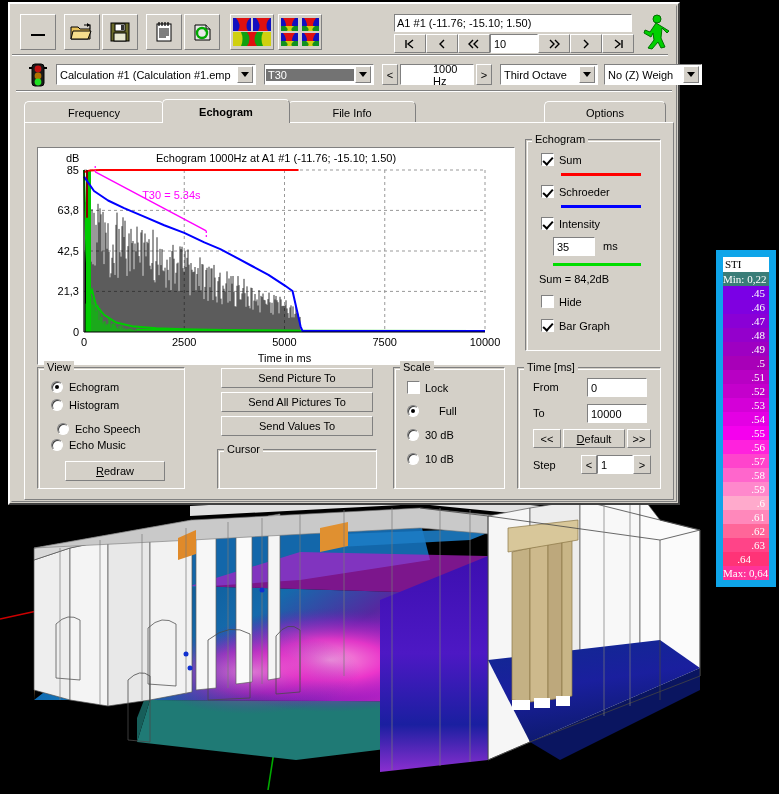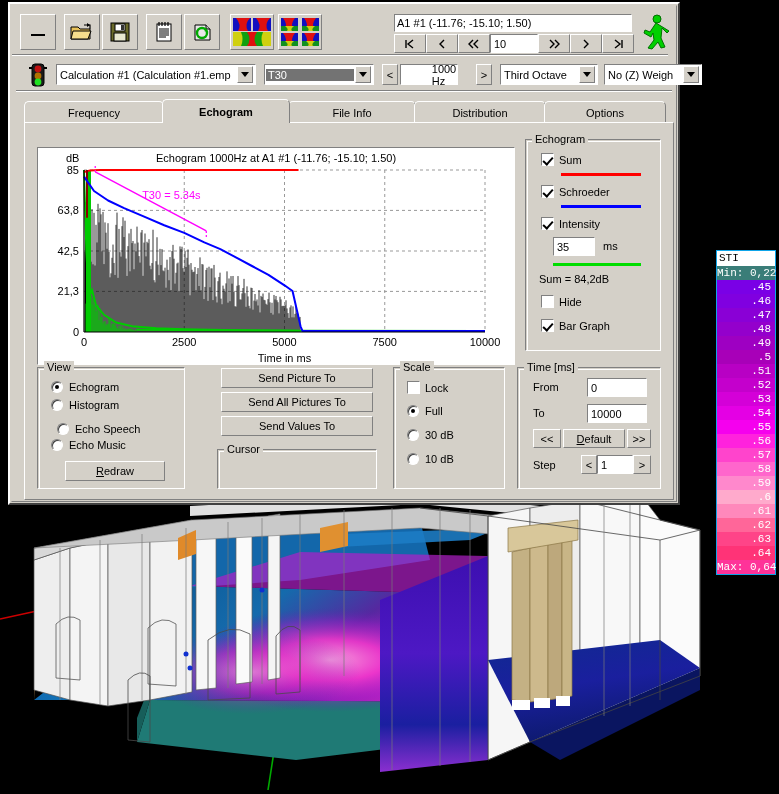--- a/index.html
+++ b/index.html
@@ -12,22 +12,22 @@
   }
   #root { position: relative; width: 779px; height: 794px; background: #000; }
 
   
   #viewport3d { position: absolute; left: 0; top: 0; width: 779px; height: 794px; background: #000; }
   #viewport3d svg { display: block; }
 
   
   #sti-legend {
     position: absolute; left: 716px; top: 250px; width: 60px;
-    border: 1px solid #0ea5e9; background: #14b8a6;
-    font-family: Liberation Mono, monospace; font-size: 11px;
+    border: 7px solid #0ea5e9; background: #14b8a6;
+    font-family: Liberation Serif, serif; font-size: 11px;
     z-index: 30;
   }
   #sti-legend .sti-title {
     background: #fff; color: #000; font-size: 11px; padding: 0 2px;
     height: 15px; line-height: 15px; text-align: left; font-weight: normal;
   }
   #sti-legend .sti-row {
     height: 14px; line-height: 14px; text-align: right;
     padding-right: 4px; color: #fff; font-size: 11px; white-space: nowrap;
   }
@@ -366,21 +366,21 @@
         <div class="sti-row" style="background: rgb(228, 0, 228);">.54</div>
         <div class="sti-row" style="background: rgb(245, 0, 238);">.55</div>
         <div class="sti-row" style="background: rgb(255, 34, 221);">.56</div>
         <div class="sti-row" style="background: rgb(255, 68, 204);">.57</div>
         <div class="sti-row" style="background: rgb(255, 102, 204);">.58</div>
         <div class="sti-row" style="background: rgb(255, 136, 204);">.59</div>
         <div class="sti-row" style="background: rgb(255, 170, 204);">.6</div>
         <div class="sti-row" style="background: rgb(255, 136, 187);">.61</div>
         <div class="sti-row" style="background: rgb(255, 102, 153);">.62</div>
         <div class="sti-row" style="background: rgb(255, 68, 136);">.63</div>
-        <div class="sti-row" style="background: rgb(255, 51, 119);">.64</div>
+        <div class="sti-row" style="background: rgb(255, 51, 119); text-align: center;">.64</div>
       </div>
     <div class="sti-row sti-max">Max:  0,64</div>
   </div>
 
   <div class="dialog">
    <div class="dialog-inner">
 
     <div id="toolbar1">
 
       <div class="tbtn" style="left:8px;">
@@ -554,21 +554,21 @@
         <span class="carrow">
           <svg width="8" height="5" viewBox="0 0 8 5">
                 <path d="M0 0 L8 0 L4 5 Z" fill="#000"></path>
               </svg>
         </span>
       </div>
 
       <div class="pbtn" style="left:366px;top:4px;width:16px;height:21px;">
         <span>&lt;</span>
       </div>
-      <div class="field" style="position:absolute;left:384px;top:4px;width:58px;height:21px;justify-content:center;padding-left:32px;">1000 Hz</div>
+      <div class="field" style="position:absolute;left:384px;top:4px;width:74px;height:21px;justify-content:center;padding-left:32px;">1000 Hz</div>
       <div class="pbtn" style="left:460px;top:4px;width:16px;height:21px;">
         <span>&gt;</span>
       </div>
 
       <div class="combo" style="left:484px;width:98px;">
         <span class="ctext">Third Octave</span>
         <span class="carrow">
           <svg width="8" height="5" viewBox="0 0 8 5">
                 <path d="M0 0 L8 0 L4 5 Z" fill="#000"></path>
               </svg>
@@ -589,23 +589,20 @@
 
     <div id="tabstrip">
           <div class="tab" style="left: 0px; width: 140px;">
             <span>Frequency</span>
           </div>
           <div class="tab active" style="left: 138px; width: 128px;">
             <span>Echogram</span>
           </div>
           <div class="tab" style="left: 264px; width: 128px; text-align: center;">
             <span>File Info</span>
-          </div>
-          <div class="tab" style="left: 390px; width: 132px;">
-            <span>Distribution</span>
           </div>
           <div class="tab" style="left: 520px; width: 122px;">
             <span>Options</span>
           </div>
         </div>
 
     <div id="tabpage">
 
       <div id="chart-frame">
         <svg width="476" height="216" viewBox="0 0 476 216">
@@ -1007,21 +1004,21 @@
       </div>
 
       <div class="groupbox" style="left:368px;top:238px;width:112px;height:128px;">
         <div class="gb-border"></div>
         <div class="gb-title">Scale</div>
         <div class="gb-body">
           <div class="chk" style="left:14px;top:14px;">
             <span class="box"></span>
             <span>Lock</span>
           </div>
-          <div class="rad" style="left:14px;top:38px;">
+          <div class="rad" style="left:14px;top:38px;gap:14px;">
             <span class="circle on"></span>
             <span>Full</span>
           </div>
           <div class="rad" style="left:14px;top:62px;">
             <span class="circle"></span>
             <span>30 dB</span>
           </div>
           <div class="rad" style="left:14px;top:86px;">
             <span class="circle"></span>
             <span>10 dB</span>

